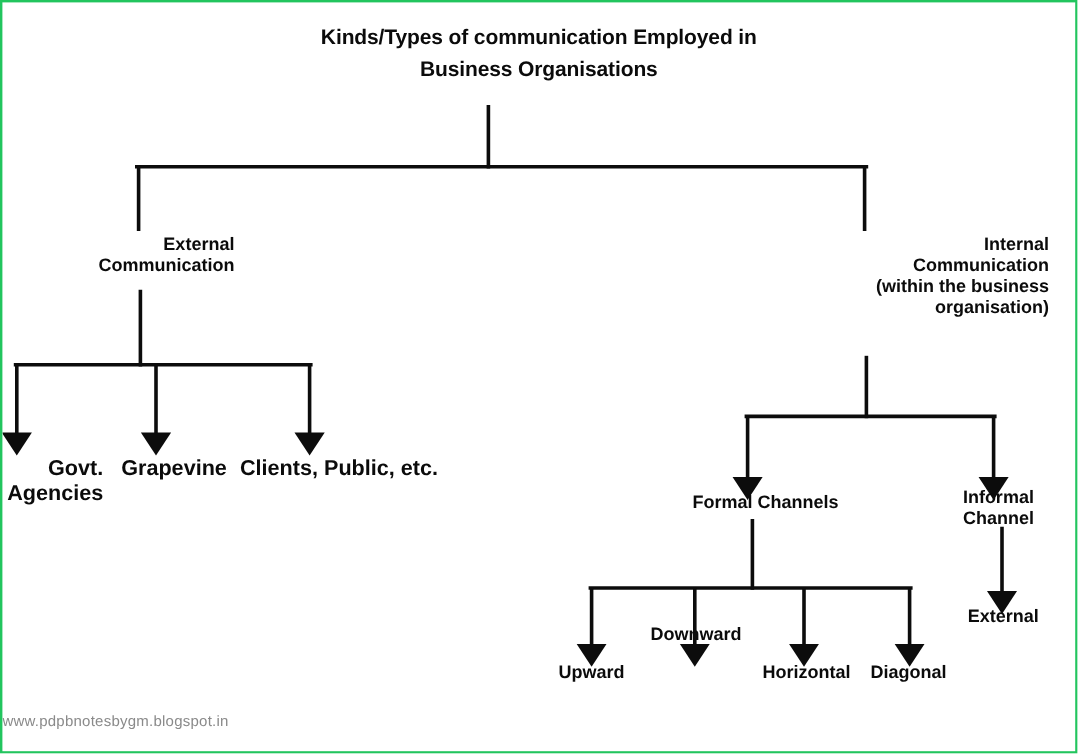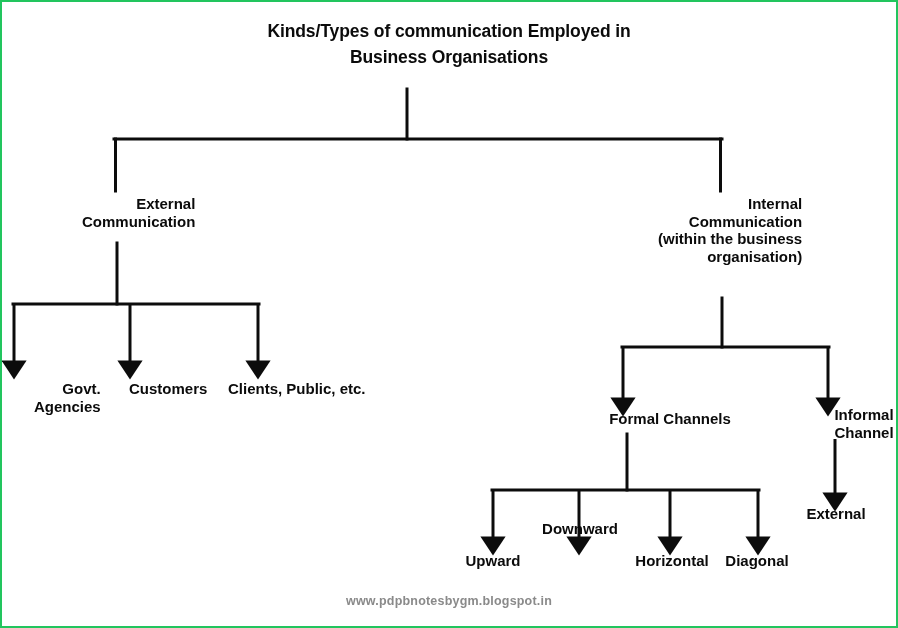--- a/index.html
+++ b/index.html
@@ -33,30 +33,29 @@
     left:0; right:0;
     top:16px;
     text-align:center;
     font-size:17.5px;
     font-weight:bold;
     line-height:1.5;
     color:#0b0b0b;
     letter-spacing:-0.1px;
   }
   .lvl1{ font-size:15px; }
-  .leafL{ font-size:15px;margin-left:28px; }
-  .chan{ font-size:15px;margin-left:32px; }
+  .leafL{ font-size:18px; }
+  .chan{ font-size:15px; }
   .leafB{ font-size:15px; }
   .watermark{
     position:absolute;
     left:0; right:0;
     top:592px;
-    text-align:center;
     font-size:12.5px;
-    font-weight:bold;
+    font-weight:normal;
     color:#8a8a8a;
     letter-spacing:0.2px;
   }
   .c{ transform:translateX(-50%); text-align:center; }
   .l{ text-align:right; }
 </style>
 </head>
 <body>
 
 <div id="page">
@@ -110,29 +109,29 @@
   </svg>
 
   <div class="title">
     <div>Kinds/Types of communication Employed in</div>
     <div>Business Organisations</div>
   </div>
 
   <div class="node lvl1 l" style="left:80px; top:193px;">External
 Communication</div>
 
-  <div class="node lvl1 l" style="left:656px; top:193px;">Internal
+  <div class="node lvl1 l" style="left:728px; top:193px;">Internal
 Communication
 (within the business
 organisation)</div>
 
   <div class="node leafL l" style="left:4px; top:378px;">Govt.
 Agencies</div>
 
-  <div class="node leafL l" style="left:99px; top:378px;">Customers</div>
+  <div class="node leafL l" style="left:99px; top:378px;">Grapevine</div>
 
   <div class="node leafL l" style="left:198px; top:378px;">Clients, Public, etc.</div>
 
   <div class="node chan c" style="left:636px; top:408px;">Formal Channels</div>
 
   <div class="node chan c" style="left:830px; top:404px;">Informal Channel</div>
 
   <div class="node leafB c" style="left:491px; top:550px;">Upward</div>
 
   <div class="node leafB c" style="left:578px; top:518px;">Downward</div>

